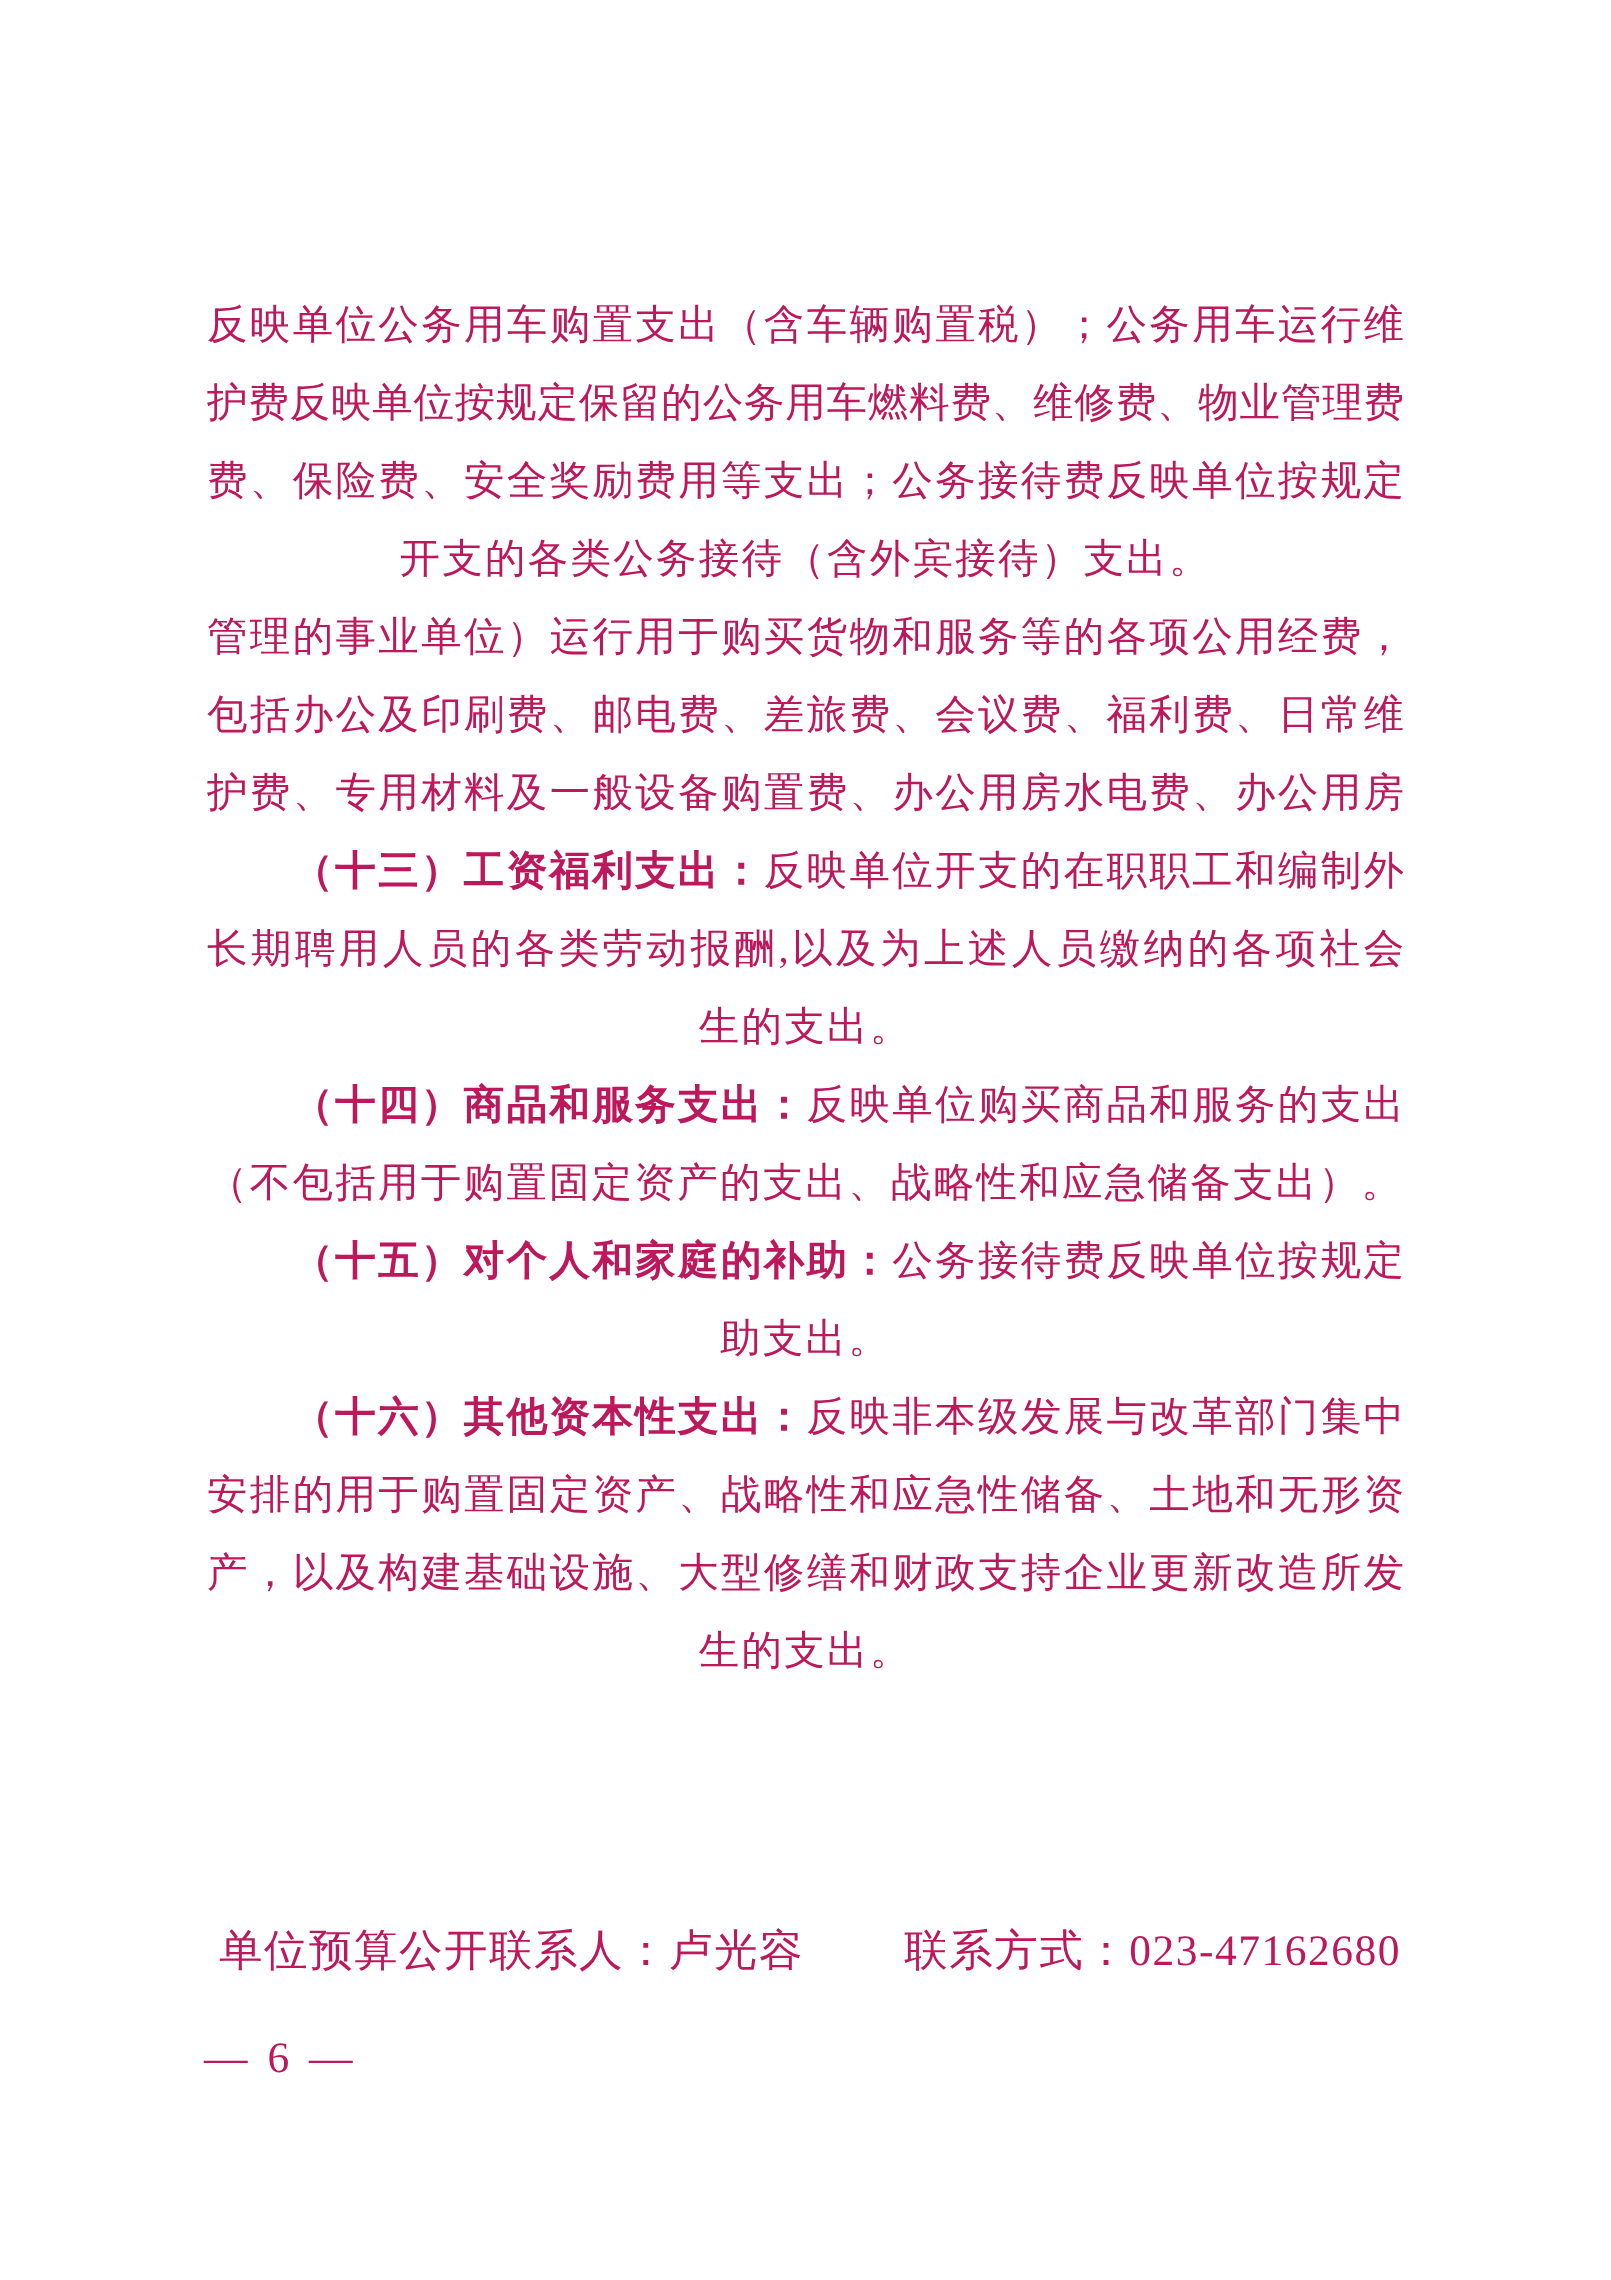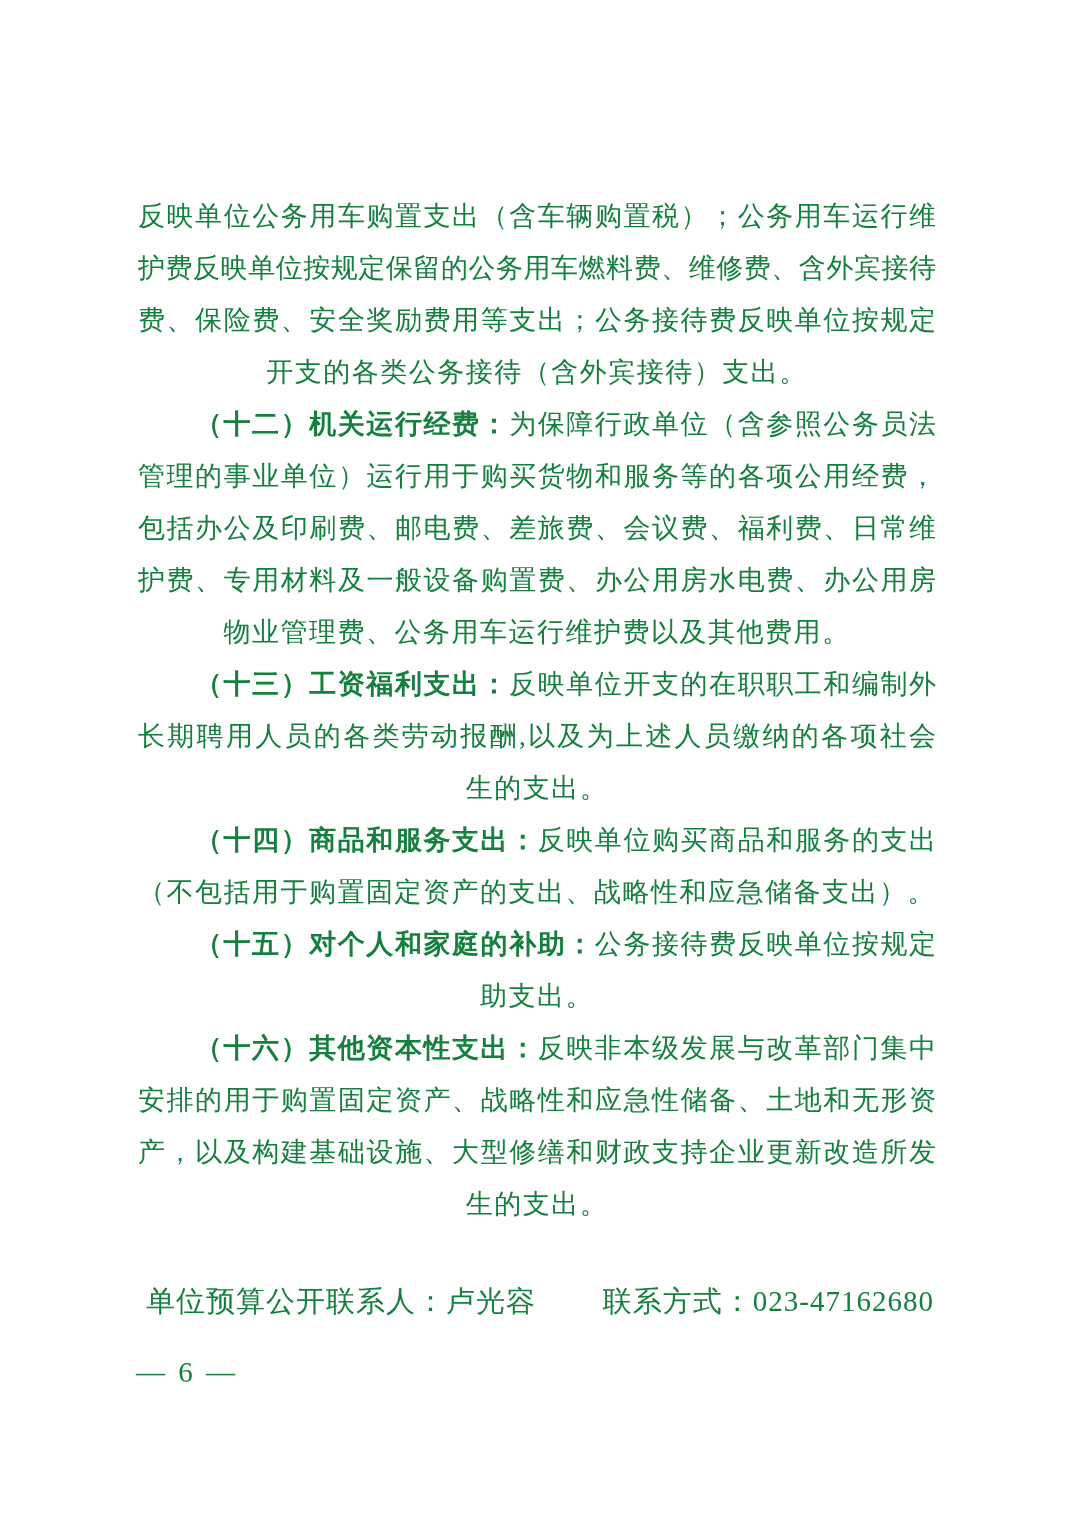--- a/index.html
+++ b/index.html
@@ -6,21 +6,21 @@
     margin: 0;
     padding: 0;
     background: #ffffff;
   }
   .page {
     position: relative;
     width: 1074px;
     height: 1520px;
     background: #ffffff;
     overflow: hidden;
-    color: #15803d;
+    color: #be185d;
     font-family: "Liberation Serif", "DejaVu Serif", serif;
   }
   .body-text {
     position: absolute;
     left: 138px;
     top: 190px;
     width: 798px;
     font-size: 27px;
     line-height: 52px;
   }
@@ -67,31 +67,29 @@
 </style>
 </head>
 <body>
 
 <div class="page">
 
   <div class="body-text">
 
     <div>
       <div class="line fill">反映单位公务用车购置支出（含车辆购置税）；公务用车运行维</div>
-      <div class="line fill">护费反映单位按规定保留的公务用车燃料费、维修费、含外宾接待</div>
+      <div class="line fill">护费反映单位按规定保留的公务用车燃料费、维修费、物业管理费</div>
       <div class="line fill">费、保险费、安全奖励费用等支出；公务接待费反映单位按规定</div>
       <div class="line last">开支的各类公务接待（含外宾接待）支出。</div>
     </div>
 
     <div>
-      <div class="line fill indent"><span class="head">（十二）机关运行经费：</span><span>为保障行政单位（含参照公务员法</span></div>
       <div class="line fill">管理的事业单位）运行用于购买货物和服务等的各项公用经费，</div>
       <div class="line fill">包括办公及印刷费、邮电费、差旅费、会议费、福利费、日常维</div>
       <div class="line fill">护费、专用材料及一般设备购置费、办公用房水电费、办公用房</div>
-      <div class="line last">物业管理费、公务用车运行维护费以及其他费用。</div>
     </div>
 
     <div>
       <div class="line fill indent"><span class="head">（十三）工资福利支出：</span><span>反映单位开支的在职职工和编制外</span></div>
       <div class="line fill">长期聘用人员的各类劳动报酬,以及为上述人员缴纳的各项社会</div>
       <div class="line last">生的支出。</div>
     </div>
 
     <div>
       <div class="line fill indent"><span class="head">（十四）商品和服务支出：</span><span>反映单位购买商品和服务的支出</span></div>

